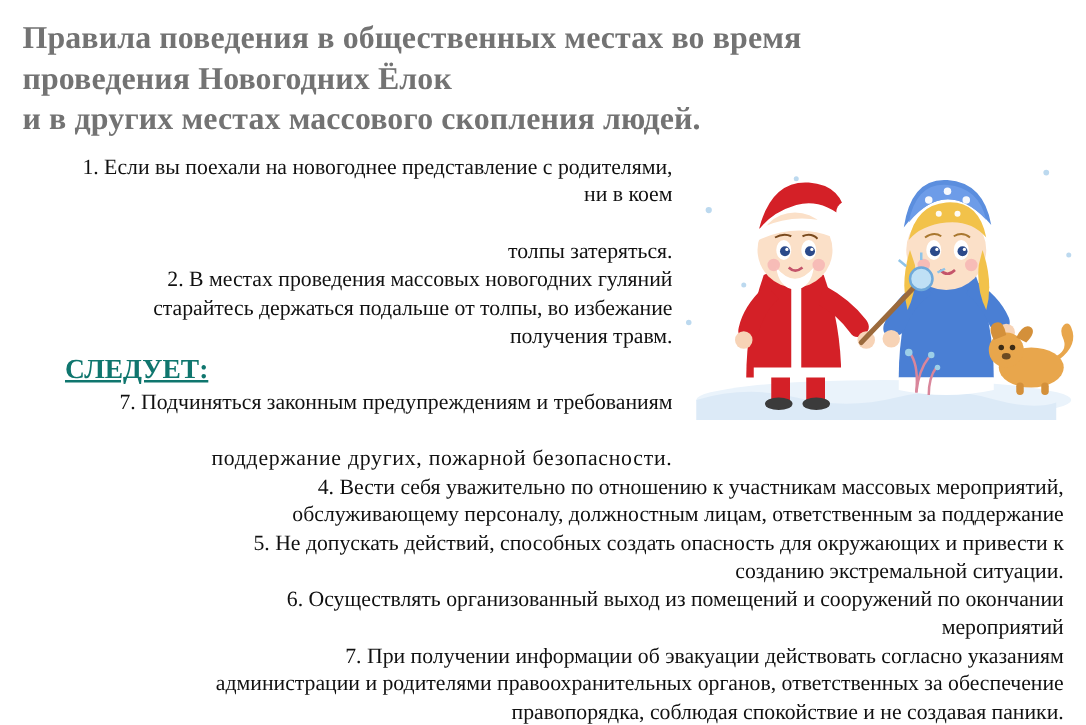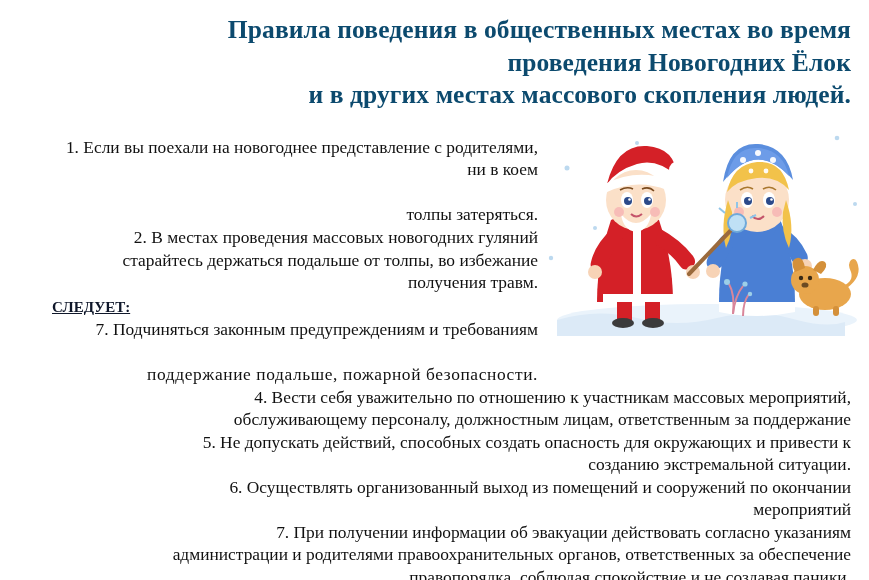--- a/index.html
+++ b/index.html
@@ -16,52 +16,52 @@
   }
   .page {
     position: relative;
     width: 869px;
     height: 580px;
     box-sizing: border-box;
     padding: 14px 18px 0 18px;
     background: #ffffff;
   }
   .title {
-    text-align: right;
-    color: #0c4a6e;
+    text-align: left;
+    color: #737373;
     font-weight: bold;
     font-size: 25.5px;
     line-height: 1.28;
     letter-spacing: 0.1px;
-    margin: 0 0 24px 0;
+    margin: 0 0 10px 0;
     font-family: "Liberation Serif", serif;
   }
   .title .line {
     display: block;
     white-space: nowrap;
   }
   .body-text {
     position: relative;
     font-size: 17.4px;
     line-height: 1.295;
     color: #111111;
     text-align: left;
   }
   p.para {
     margin: 0 0 0 0;
     text-indent: 34px;
     text-align: right;
   }
   .sleduet {
     display: inline-block;
-    color: #0f172a;
+    color: #0f766e;
     font-weight: bold;
     text-decoration: underline;
     text-indent: 0;
-    font-size: 15px;
+    font-size: 22px;
     margin-left: 34px;
   }
   .sleduet-wrap {
     margin: 1px 0 1px 0;
   }
   .narrow {
     width: 520px;
   }
   .spaced {
     letter-spacing: 0.6px;
@@ -237,21 +237,21 @@
 
     <div class="sleduet-wrap">
       <span class="sleduet">СЛЕДУЕТ:</span>
     </div>
 
     <p class="para narrow">
       <span>7. Подчиняться законным предупреждениям и требованиям</span>
     </p>
     <p class="para narrow spaced" style="text-indent:0">
       <br>
-      <span>поддержание подальше, пожарной безопасности.</span>
+      <span>поддержание других, пожарной безопасности.</span>
     </p>
 
     <p class="para">
       <span>4. Вести себя уважительно по отношению к участникам массовых мероприятий,</span>
     </p>
     <p class="para" style="text-indent:0">
       <span>обслуживающему персоналу, должностным лицам, ответственным за поддержание</span><br>
     </p>
 
     <p class="para">

